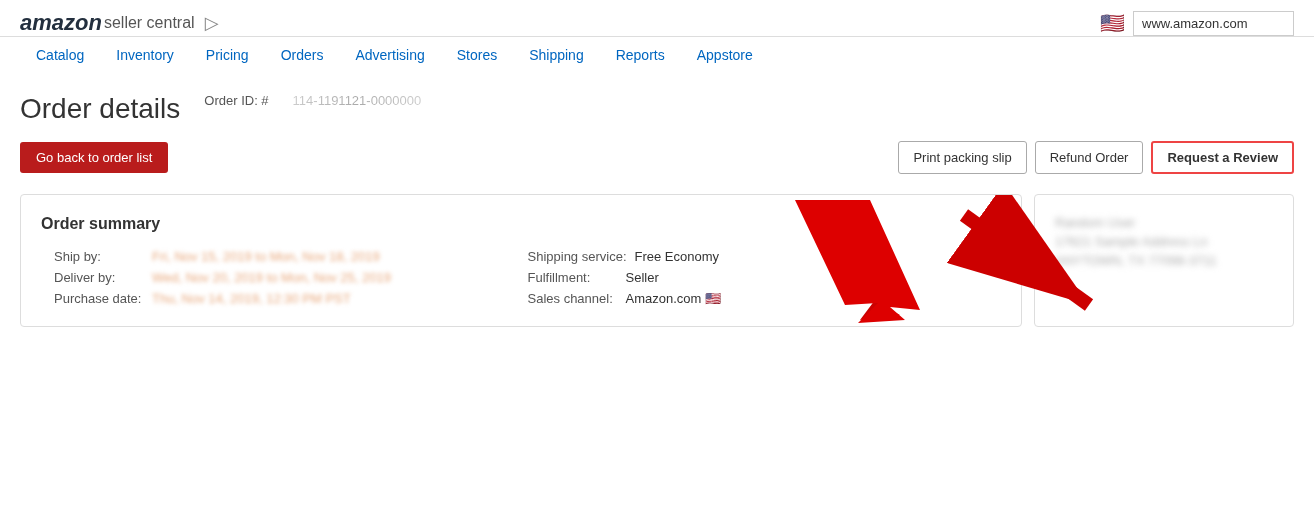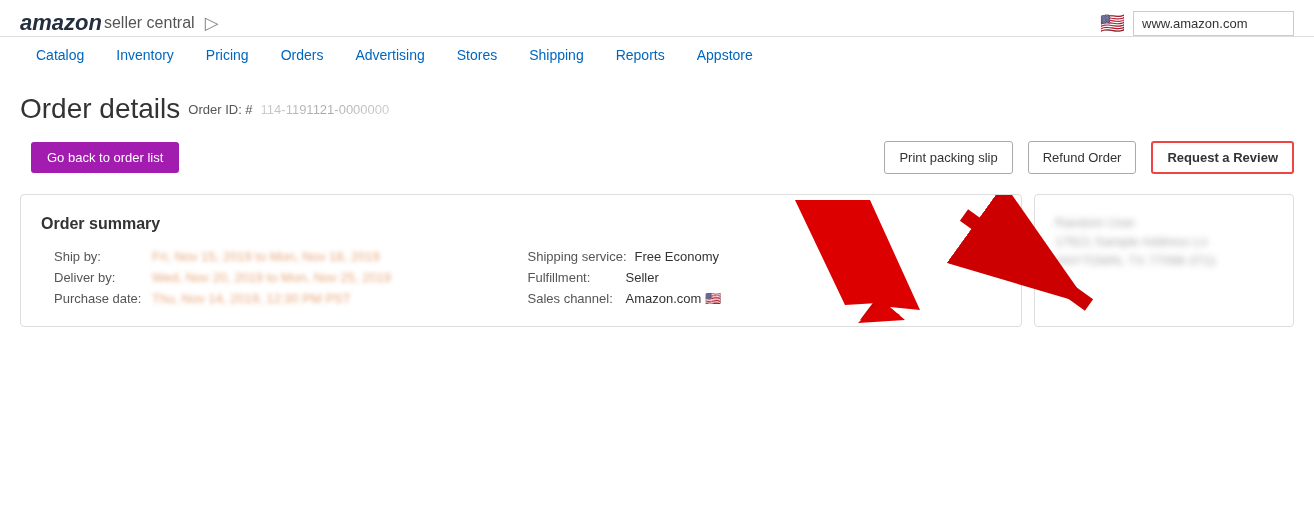--- a/index.html
+++ b/index.html
@@ -68,22 +68,22 @@
     }
 
     
     .main {
       padding: 20px;
     }
 
     
     .page-title-area {
       display: flex;
-      align-items: center;
-      gap: 8px;
+      align-items: flex-start;
+      gap: 24px;
       margin-bottom: 16px;
     }
     .page-title {
       font-size: 28px;
       font-weight: normal;
       color: #333;
     }
     .order-id-label {
       font-size: 13px;
       color: #555;
@@ -98,33 +98,32 @@
     }
 
     
     .action-bar {
       display: flex;
       align-items: center;
       justify-content: space-between;
       margin-bottom: 20px;
     }
     .btn-dark {
-      background: #a21caf;
+      background: #b91c1c;
       color: #fff;
       border: none;
       padding: 8px 16px;
       font-size: 13px;
       cursor: pointer;
       border-radius: 3px;
-      margin-left: 11px;
     }
 
     .action-buttons-right {
       display: flex;
-      gap: 15px;
+      gap: 8px;
     }
     .btn-outline {
       background: #fff;
       color: #333;
       border: 1px solid #aaa;
       padding: 7px 14px;
       font-size: 13px;
       cursor: pointer;
       border-radius: 3px;
     }

